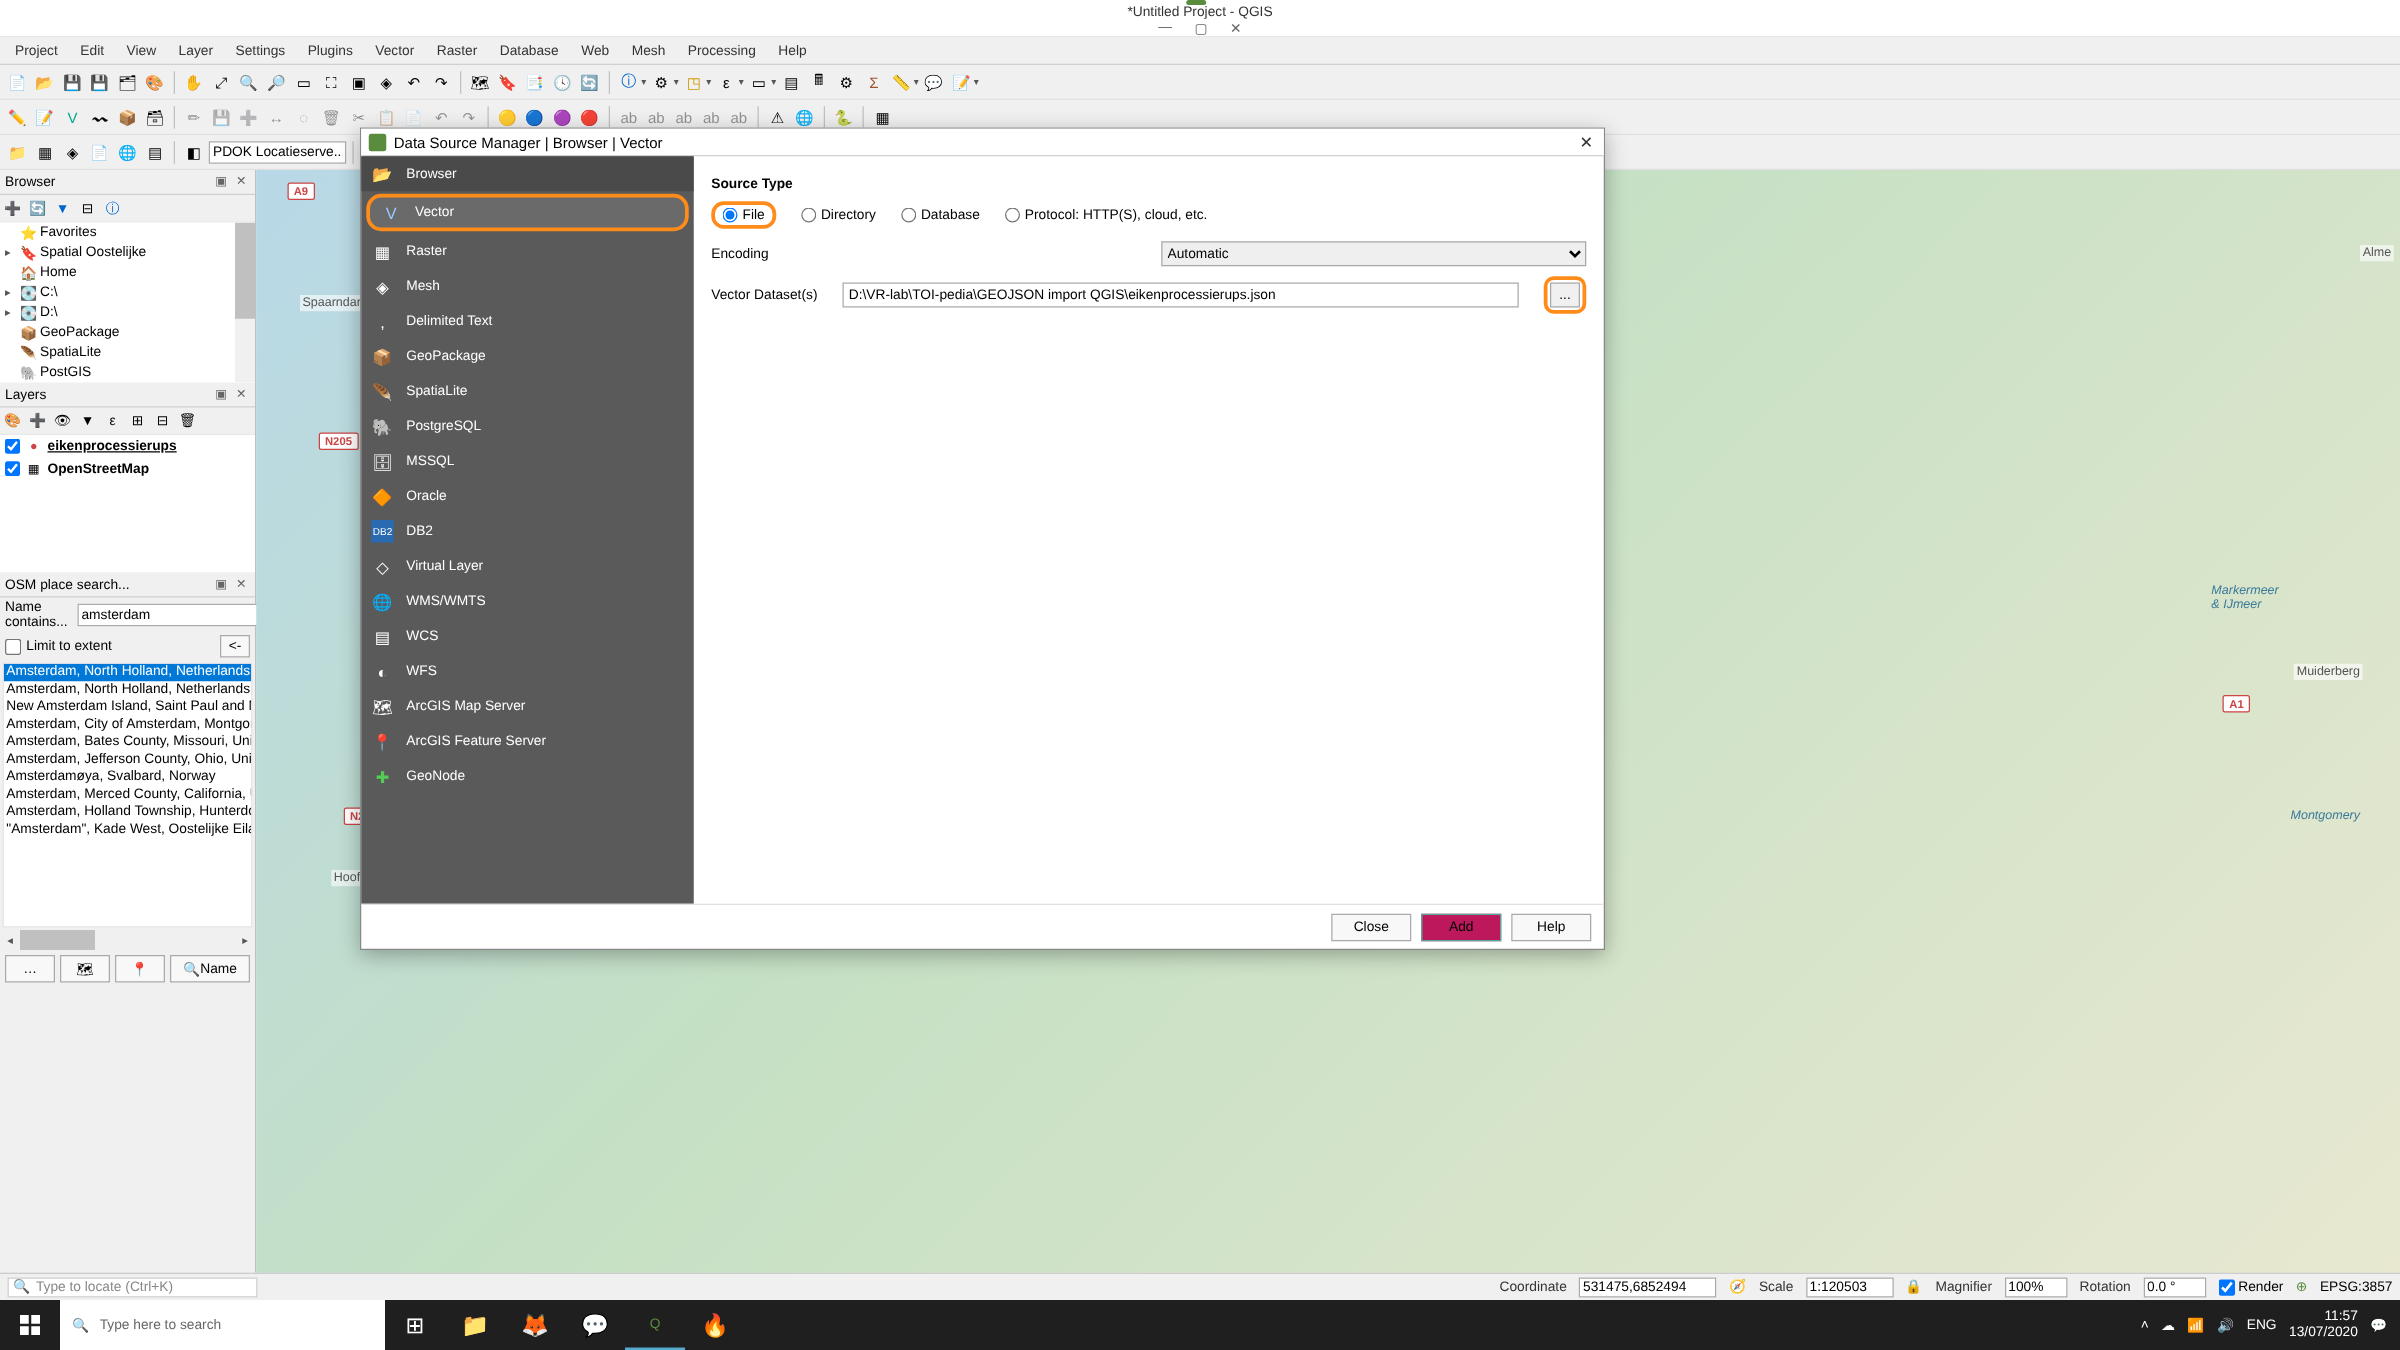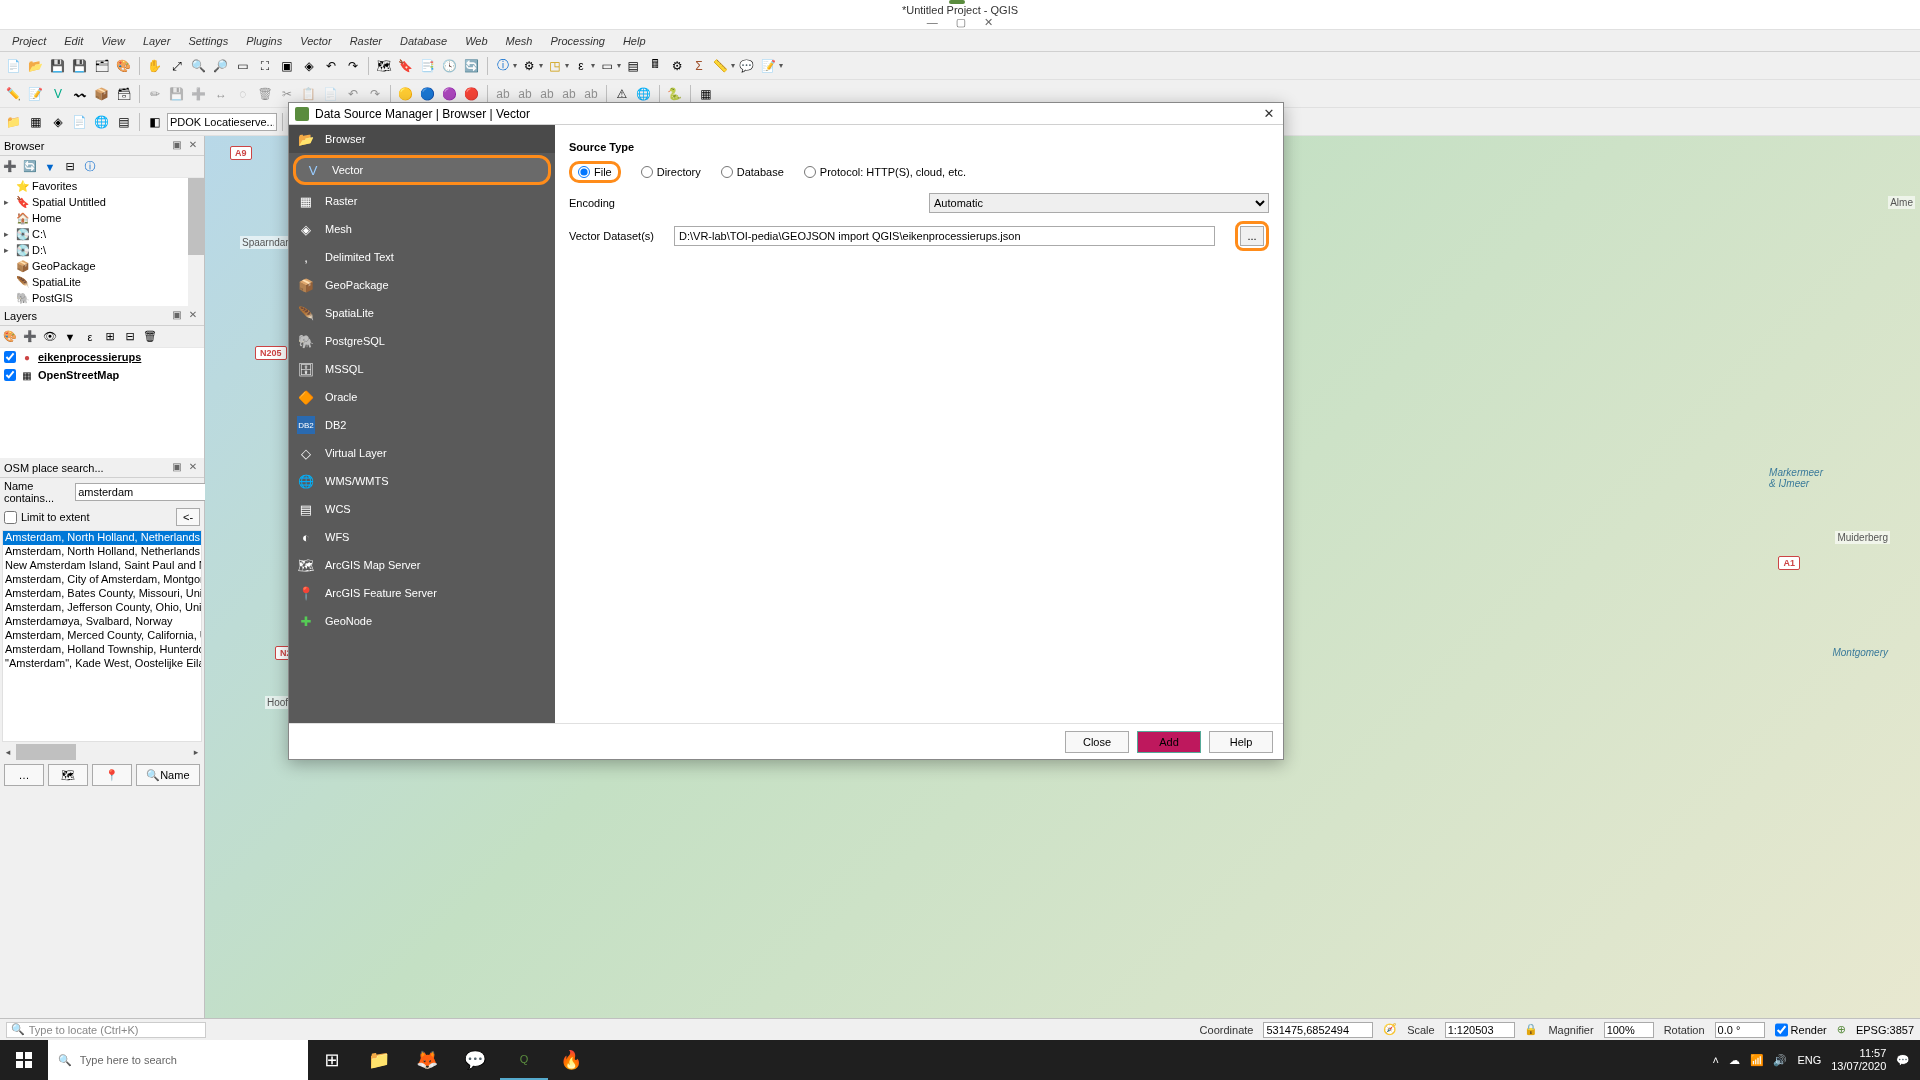--- a/index.html
+++ b/index.html
@@ -7,21 +7,21 @@
 
 
 .titlebar { height: 30px; background: #fff; display: flex; align-items: center; padding: 0 8px; border-bottom: 1px solid #e0e0e0; flex-direction: column; }
 .titlebar .qicon { width: 16px; height: 16px; background: #5a8c3e; border-radius: 2px; margin-right: 6px; }
 .titlebar .title { flex: 1; color: #333; }
 .titlebar .winbtns { display: flex; gap: 18px; color: #666; }
 .titlebar .winbtns span { cursor: default; }
 
 
 .menubar { height: 22px; background: #f0f0f0; display: flex; align-items: center; padding: 0 4px; gap: 2px; border-bottom: 1px solid #d0d0d0; }
-.menubar span { padding: 2px 8px; color: #333; font-style: italic; }
+.menubar span { padding: 2px 8px; color: #333; }
 
 
 .toolbar-row { height: 28px; background: #f0f0f0; display: flex; align-items: center; padding: 2px 4px; gap: 2px; border-bottom: 1px solid #e0e0e0; }
 .tbicon { width: 20px; height: 20px; border-radius: 2px; display: inline-flex; align-items: center; justify-content: center; font-size: 12px; }
 .tbsep { width: 1px; height: 18px; background: #c0c0c0; margin: 0 3px; }
 .tbdrop { font-size: 8px; color: #555; margin-left: -2px; }
 
 
 .mainarea { display: flex; height: calc(100% - 30px - 22px - 28px - 28px - 28px - 22px - 40px); }
 
@@ -36,21 +36,21 @@
 .tree-row { height: 16px; display: flex; align-items: center; padding-left: 4px; gap: 2px; font-size: 11px; white-space: nowrap; }
 .tree-row .arrow { width: 10px; font-size: 9px; color: #555; }
 .tree-row .ticon { width: 14px; text-align: center; font-size: 11px; }
 .tree-scroll { position: absolute; right: 0; top: 0; bottom: 0; width: 16px; background: #f0f0f0; }
 .tree-scroll .thumb { background: #c0c0c0; width: 100%; }
 
 .layers-panel .layer-row { height: 18px; display: flex; align-items: center; padding-left: 4px; gap: 4px; }
 .layers-panel input[type=checkbox] { width: 12px; height: 12px; }
 .layer-icon { width: 14px; height: 14px; display:inline-flex; align-items:center; justify-content:center; font-size:10px;}
 
-.osm-panel .searchrow { display: flex; align-items: center; padding: 2px 4px; gap: 21px; }
+.osm-panel .searchrow { display: flex; align-items: center; padding: 2px 4px; gap: 8px; }
 .osm-panel .searchrow input { flex: 1; height: 18px; border: 1px solid #aaa; padding: 0 2px; font-size: 11px; }
 .osm-panel .gobtn { width: 24px; height: 18px; border: 1px solid #aaa; background: #f8f8f8; text-align: center; line-height: 16px; }
 .osm-panel .results { background: #fff; border: 1px solid #e0e0e0; margin: 2px; height: 212px; overflow: hidden; position: relative; }
 .osm-panel .results .resrow { height: 14px; padding: 0 2px; font-size: 11px; white-space: nowrap; overflow: hidden; }
 .osm-panel .results .resrow.sel { background: #0078d7; color: #fff; }
 .osm-panel .hscroll { height: 16px; background:#f0f0f0; display:flex; align-items:center; }
 .osm-panel .hscroll .harrow { width:16px; text-align:center; font-size:9px; color:#555;}
 .osm-panel .hscroll .htrack { flex:1; background:#f0f0f0; height:16px; position:relative;}
 .osm-panel .hscroll .hthumb { position:absolute; left:0; width:60px; height:16px; background:#c0c0c0;}
 
@@ -258,21 +258,21 @@
     </div>
     <div class="tree" style="height:128px;">
       <div class="tree-row">
           <span class="arrow"></span>
           <span class="ticon">⭐</span>
           <span>Favorites</span>
         </div>
       <div class="tree-row">
           <span class="arrow">▸</span>
           <span class="ticon">🔖</span>
-          <span>Spatial Untitled</span>
+          <span>Spatial Oostelijke</span>
         </div>
       <div class="tree-row">
           <span class="arrow"></span>
           <span class="ticon">🏠</span>
           <span>Home</span>
         </div>
       <div class="tree-row">
           <span class="arrow">▸</span>
           <span class="ticon">💽</span>
           <span>C:\</span>

